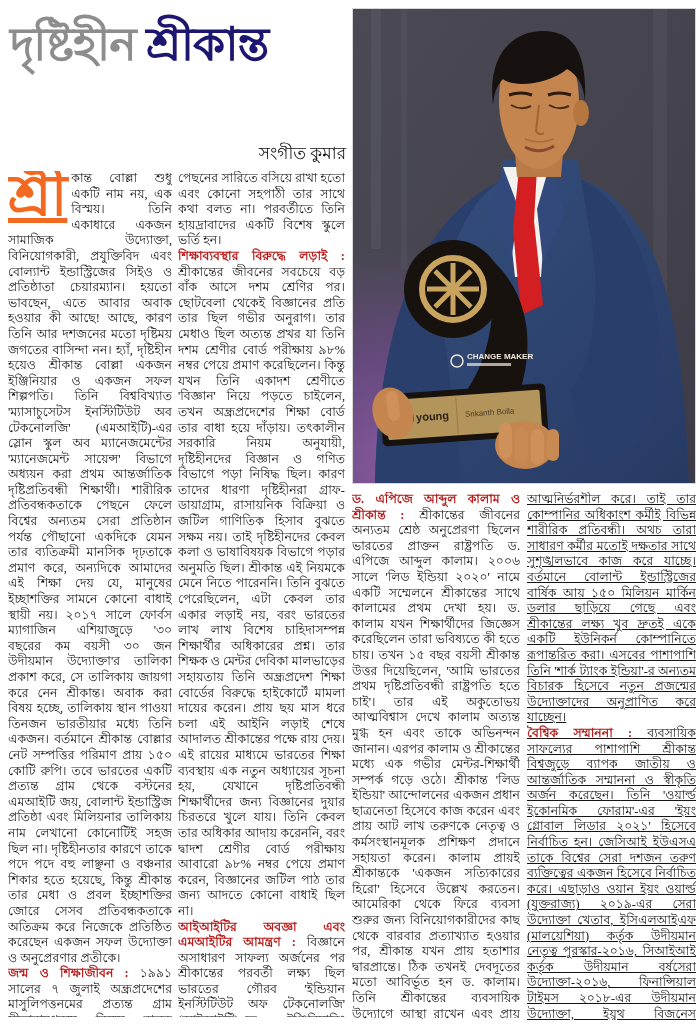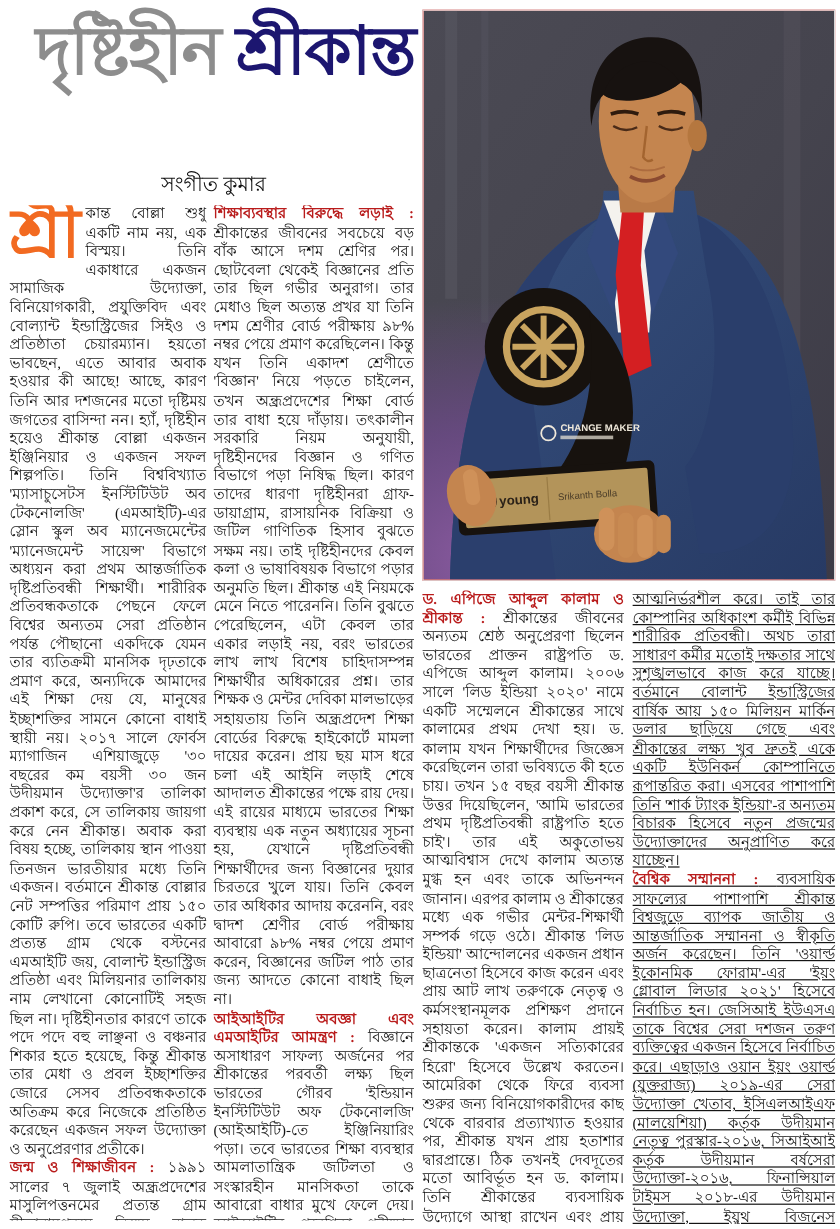--- a/index.html
+++ b/index.html
@@ -1,44 +1,44 @@
 <!DOCTYPE html>
 <html><head>
 <meta charset="utf-8">
 <style>
   * { margin:0; padding:0; box-sizing:border-box; }
   html,body { width:700px; height:1024px; background:#ffffff; overflow:hidden;
               font-family:"Liberation Serif", serif; }
   #page { position:relative; width:700px; height:1024px; background:#ffffff; }
 
   
-  .headline { position:absolute; left:10px; top:14px; width:336px; text-align:right;
-              font-weight:bold; font-size:56px; line-height:61px; letter-spacing:-1px; }
+  .headline { position:absolute; left:10px; top:14px; width:336px; text-align:left;
+              font-weight:bold; font-size:46px; line-height:61px; letter-spacing:-1px; }
   .hl-gray { color:#8d8d8d; }
   .hl-navy { color:#1c1670; }
   .hl-red  { color:#ee1b10; }
-  .byline  { position:absolute; left:10px; top:140px; width:336px; text-align:center;
+  .byline  { position:absolute; left:10px; top:140px; width:336px; text-align:right;
              font-size:17px; color:#111111; }
 
   
   .photo { position:absolute; left:352px; top:8px; width:344px; height:476px;
-           border:1px solid #d8d8d8; background:#ef4444; overflow:hidden; }
+           border:1px solid #d8d8d8; background:#b91c1c; overflow:hidden; }
   .photo svg { display:block; }
 
   
   .col { position:absolute; text-align:justify; color:#141414;
          font-size:12.4px; line-height:15.6px; overflow:hidden; }
   #col1 { left:8px;   top:171px; width:164px; height:846px; }
   #col2 { left:178px; top:171px; width:167px; height:846px; }
   #col3 { left:352px; top:492px; width:168px; height:528px; }
   #col4 { left:527px; top:492px; width:169px; height:528px;text-decoration:underline; }
   .para { margin:0; }
   .phead { font-weight:bold; color:#b91c1c; }
   .dropcap { float:left; font-size:57px; line-height:46px; height:50px;
-             color:#f26a21; font-weight:bold; margin:2px 4px 0 0; }
+             color:#f26a21; font-weight:bold; margin:2px 4px 0 0;text-decoration:underline; }
 </style>
 </head>
 <body>
 
 <div id="page">
 
   <div class="headline">
     <div><span class="hl-gray">দৃষ্টিহীন</span> <span class="hl-navy">শ্রীকান্ত</span></div>
   </div>
   <div class="byline">সংগীত কুমার</div>
@@ -132,20 +132,21 @@
       </g>
     </svg>
   </div>
 
   <div id="col1" class="col">
     <p class="para"><span class="dropcap">শ্রী</span><span>কান্ত বোল্লা শুধু একটি নাম নয়, এক বিস্ময়। তিনি একাধারে একজন সামাজিক উদ্যোক্তা, বিনিয়োগকারী, প্রযুক্তিবিদ এবং বোল্যান্ট ইন্ডাস্ট্রিজের সিইও ও প্রতিষ্ঠাতা চেয়ারম্যান। হয়তো ভাবছেন, এতে আবার অবাক হওয়ার কী আছে! আছে, কারণ তিনি আর দশজনের মতো দৃষ্টিময় জগতের বাসিন্দা নন। হ্যাঁ, দৃষ্টিহীন হয়েও শ্রীকান্ত বোল্লা একজন ইঞ্জিনিয়ার ও একজন সফল শিল্পপতি। তিনি বিশ্ববিখ্যাত 'ম্যাসাচুসেটস ইনস্টিটিউট অব টেকনোলজি' (এমআইটি)-এর স্লোন স্কুল অব ম্যানেজমেন্টের 'ম্যানেজমেন্ট সায়েন্স' বিভাগে অধ্যয়ন করা প্রথম আন্তর্জাতিক দৃষ্টিপ্রতিবন্ধী শিক্ষার্থী। শারীরিক প্রতিবন্ধকতাকে পেছনে ফেলে বিশ্বের অন্যতম সেরা প্রতিষ্ঠান পর্যন্ত পৌছানো একদিকে যেমন তার ব্যতিক্রমী মানসিক দৃঢ়তাকে প্রমাণ করে, অন্যদিকে আমাদের এই শিক্ষা দেয় যে, মানুষের ইচ্ছাশক্তির সামনে কোনো বাধাই স্থায়ী নয়। ২০১৭ সালে ফোর্বস ম্যাগাজিন এশিয়াজুড়ে '৩০ বছরের কম বয়সী ৩০ জন উদীয়মান উদ্যোক্তা'র তালিকা প্রকাশ করে, সে তালিকায় জায়গা করে নেন শ্রীকান্ত। অবাক করা বিষয় হচ্ছে, তালিকায় স্থান পাওয়া তিনজন ভারতীয়ার মধ্যে তিনি একজন। বর্তমানে শ্রীকান্ত বোল্লার নেট সম্পত্তির পরিমাণ প্রায় ১৫০ কোটি রুপি। তবে ভারতের একটি প্রত্যন্ত গ্রাম থেকে বস্টনের এমআইটি জয়, বোলান্ট ইন্ডাস্ট্রিজ প্রতিষ্ঠা এবং মিলিয়নার তালিকায় নাম লেখানো কোনোটিই সহজ ছিল না। দৃষ্টিহীনতার কারণে তাকে পদে পদে বহু লাঞ্ছনা ও বঞ্চনার শিকার হতে হয়েছে, কিন্তু শ্রীকান্ত তার মেধা ও প্রবল ইচ্ছাশক্তির জোরে সেসব প্রতিবন্ধকতাকে অতিক্রম করে নিজেকে প্রতিষ্ঠিত করেছেন একজন সফল উদ্যোক্তা ও অনুপ্রেরণার প্রতীকে।</span></p>
     <p class="para"><span class="phead">জন্ম ও শিক্ষাজীবন :</span> <span>১৯৯১ সালের ৭ জুলাই অন্ধ্রপ্রদেশের মাসুলিপত্তনমের প্রত্যন্ত গ্রাম সীতারামপুরমে বিস্ময় বালক শ্রীকান্তের জন্ম। শ্রীকান্তের জীবনের শুরুটা ছিল অত্যন্ত করুণ। তার বাবা-মা ছিলেন ভূমিহীন কৃষক। শ্রীকান্তের জন্মের পর তার পিতা দামোদর রাও ভেবেছিলেন, ছেলে হবে তার নয়নের মণি, কিন্তু যখন তিনি বুঝতে পারলেন সেই নয়নের মণির দৃষ্টিই নেই, তখন তিনি পুরোপুরি ভেঙে পড়েন। আত্মীয়-স্বজনরাও পেছনে কটু কথা বলতে শুরু করে। অনেকে শিশুটিকে বিষ খাইয়ে মেরে ফেলার মতো ঘৃণ্য পরামর্শও দেয়। কিন্তু শ্রীকান্তের পিতা দামোদর রাও ও মাতা ভেঙ্কটাম্বা সেসব অমানবিক চাপের কাছে নতি স্বীকার করেননি। তারা সন্তানকে ভালোবাসা ও স্নেহের সাথে বড় করার কঠিন শপথ গ্রহণ করেন, যা শ্রীকান্তের ভবিষ্যৎ আত্মবিশ্বাসের প্রধান ভিত্তি হয়ে দাঁড়ায়। শ্রীকান্ত তার জীবনে এমন সব প্রতিকূলতা ও চ্যালেঞ্জের মুখোমুখি হয়েছেন যা খুব কম লোকই মোকাবিলা করতে পারে। ছয় বছর বয়সে তিনি বাড়ি থেকে প্রায় পাঁচ কিলোমিটার দূরে একটি প্রাথমিক বিদ্যালয়ে ভর্তি হন। প্রতিদিন কর্দমাক্ত পথ দিয়ে পাঁচ কিলোমিটার রাস্তা পাড়ি দেয়া তার জন্য ছিল এক অগ্নিপরীক্ষা। এছাড়া দৃষ্টিহীনতার কারণে স্কুলে তাকে সহপাঠী ও শিক্ষকদের চরম অবহেলার শিকার হতে হয়। তাকে ক্লাসের একদম</span></p>
   </div>
 
   <div id="col2" class="col">
+    <p class="para"><span>পেছনের সারিতে বসিয়ে রাখা হতো এবং কোনো সহপাঠী তার সাথে কথা বলত না। পরবর্তীতে তিনি হায়দ্রাবাদের একটি বিশেষ স্কুলে ভর্তি হন।</span></p>
     <p class="para"><span class="phead">শিক্ষাব্যবস্থার বিরুদ্ধে লড়াই :</span> <span>শ্রীকান্তের জীবনের সবচেয়ে বড় বাঁক আসে দশম শ্রেণির পর। ছোটবেলা থেকেই বিজ্ঞানের প্রতি তার ছিল গভীর অনুরাগ। তার মেধাও ছিল অত্যন্ত প্রখর যা তিনি দশম শ্রেণীর বোর্ড পরীক্ষায় ৯৮% নম্বর পেয়ে প্রমাণ করেছিলেন। কিন্তু যখন তিনি একাদশ শ্রেণীতে 'বিজ্ঞান' নিয়ে পড়তে চাইলেন, তখন অন্ধ্রপ্রদেশের শিক্ষা বোর্ড তার বাধা হয়ে দাঁড়ায়। তৎকালীন সরকারি নিয়ম অনুযায়ী, দৃষ্টিহীনদের বিজ্ঞান ও গণিত বিভাগে পড়া নিষিদ্ধ ছিল। কারণ তাদের ধারণা দৃষ্টিহীনরা গ্রাফ-ডায়াগ্রাম, রাসায়নিক বিক্রিয়া ও জটিল গাণিতিক হিসাব বুঝতে সক্ষম নয়। তাই দৃষ্টিহীনদের কেবল কলা ও ভাষাবিষয়ক বিভাগে পড়ার অনুমতি ছিল। শ্রীকান্ত এই নিয়মকে মেনে নিতে পারেননি। তিনি বুঝতে পেরেছিলেন, এটা কেবল তার একার লড়াই নয়, বরং ভারতের লাখ লাখ বিশেষ চাহিদাসম্পন্ন শিক্ষার্থীর অধিকারের প্রশ্ন। তার শিক্ষক ও মেন্টর দেবিকা মালভাড়ের সহায়তায় তিনি অন্ধ্রপ্রদেশ শিক্ষা বোর্ডের বিরুদ্ধে হাইকোর্টে মামলা দায়ের করেন। প্রায় ছয় মাস ধরে চলা এই আইনি লড়াই শেষে আদালত শ্রীকান্তের পক্ষে রায় দেয়। এই রায়ের মাধ্যমে ভারতের শিক্ষা ব্যবস্থায় এক নতুন অধ্যায়ের সূচনা হয়, যেখানে দৃষ্টিপ্রতিবন্ধী শিক্ষার্থীদের জন্য বিজ্ঞানের দুয়ার চিরতরে খুলে যায়। তিনি কেবল তার অধিকার আদায় করেননি, বরং দ্বাদশ শ্রেণীর বোর্ড পরীক্ষায় আবারো ৯৮% নম্বর পেয়ে প্রমাণ করেন, বিজ্ঞানের জটিল পাঠ তার জন্য আদতে কোনো বাধাই ছিল না।</span></p>
     <p class="para"><span class="phead">আইআইটির অবজ্ঞা এবং এমআইটির আমন্ত্রণ :</span> <span>বিজ্ঞানে অসাধারণ সাফল্য অর্জনের পর শ্রীকান্তের পরবর্তী লক্ষ্য ছিল ভারতের গৌরব 'ইন্ডিয়ান ইনস্টিটিউট অফ টেকনোলজি' (আইআইটি)-তে ইঞ্জিনিয়ারিং পড়া। তবে ভারতের শিক্ষা ব্যবস্থার আমলাতান্ত্রিক জটিলতা ও সংস্কারহীন মানসিকতা তাকে আবারো বাধার মুখে ফেলে দেয়। আইআইটির প্রবেশিকা পরীক্ষার কোচিং সেন্টারগুলো তাকে ভর্তি নিতে অস্বীকৃতি জানায়। অন্যদিকে আইআইটি তো তাকে ভর্তি পরীক্ষায় অংশগ্রহণের সুযোগই দেয়নি। এই বঞ্চনা শ্রীকান্তকে আরো বড় লক্ষ্যের দিকে ধাবিত করে। তিনি অনুভব করতে পেরেছিলেন দেশে তার সৃজনশীলতার প্রকৃত মূল্যায়ন হচ্ছে না। তখন তিনি বিদেশের বিশ্ববিদ্যালয়গুলোতে উচ্চশিক্ষার জন্য আবেদন শুরু করেন। তার মেধা ও অদম্য ইচ্ছাশক্তি দেখে, বিশ্বের শীর্ষস্থানীয় পাঁচটি বিশ্ববিদ্যালয় তাকে ভর্তির প্রস্তাব দেয়। যার মধ্যে ছিল স্ট্যানফোর্ড, বার্কলে এবং কার্নেগি মেলন। শেষ পর্যন্ত তিনি ম্যাসাচুসেটস ইনস্টিটিউট অব টেকনোলজিকে বেছে নেন এবং সেখানে ম্যানেজমেন্ট সায়েন্স বিভাগে ভর্তি হন। তিনি ছিলেন এমআইটির ইতিহাসে প্রথম আন্তর্জাতিক দৃষ্টিপ্রতিবন্ধী শিক্ষার্থী। পাশাপাশি তিনি পূর্ণাঙ্গ আর্থিক সহায়তায় (অর্থাৎ ১০০% স্কলারশিপে) পড়ার সুযোগ পেয়েছিলেন।</span></p>
   </div>
 
   <div id="col3" class="col">
     <p class="para"><span class="phead">ড. এপিজে আব্দুল কালাম ও শ্রীকান্ত :</span> <span>শ্রীকান্তের জীবনের অন্যতম শ্রেষ্ঠ অনুপ্রেরণা ছিলেন ভারতের প্রাক্তন রাষ্ট্রপতি ড. এপিজে আব্দুল কালাম। ২০০৬ সালে 'লিড ইন্ডিয়া ২০২০' নামে একটি সম্মেলনে শ্রীকান্তের সাথে কালামের প্রথম দেখা হয়। ড. কালাম যখন শিক্ষার্থীদের জিজ্ঞেস করেছিলেন তারা ভবিষ্যতে কী হতে চায়। তখন ১৫ বছর বয়সী শ্রীকান্ত উত্তর দিয়েছিলেন, 'আমি ভারতের প্রথম দৃষ্টিপ্রতিবন্ধী রাষ্ট্রপতি হতে চাই'। তার এই অকুতোভয় আত্মবিশ্বাস দেখে কালাম অত্যন্ত মুগ্ধ হন এবং তাকে অভিনন্দন জানান। এরপর কালাম ও শ্রীকান্তের মধ্যে এক গভীর মেন্টর-শিক্ষার্থী সম্পর্ক গড়ে ওঠে। শ্রীকান্ত 'লিড ইন্ডিয়া' আন্দোলনের একজন প্রধান ছাত্রনেতা হিসেবে কাজ করেন এবং প্রায় আট লাখ তরুণকে নেতৃত্ব ও কর্মসংস্থানমূলক প্রশিক্ষণ প্রদানে সহায়তা করেন। কালাম প্রায়ই শ্রীকান্তকে 'একজন সত্যিকারের হিরো' হিসেবে উল্লেখ করতেন। আমেরিকা থেকে ফিরে ব্যবসা শুরুর জন্য বিনিয়োগকারীদের কাছ থেকে বারবার প্রত্যাখ্যাত হওয়ার পর, শ্রীকান্ত যখন প্রায় হতাশার দ্বারপ্রান্তে। ঠিক তখনই দেবদূতের মতো আবির্ভূত হন ড. কালাম। তিনি শ্রীকান্তের ব্যবসায়িক উদ্যোগে আস্থা রাখেন এবং প্রায় ২৫ লাখ টাকার বিনিয়োগ করেন।</span></p>
 
   </div>
 
   <div id="col4" class="col">

